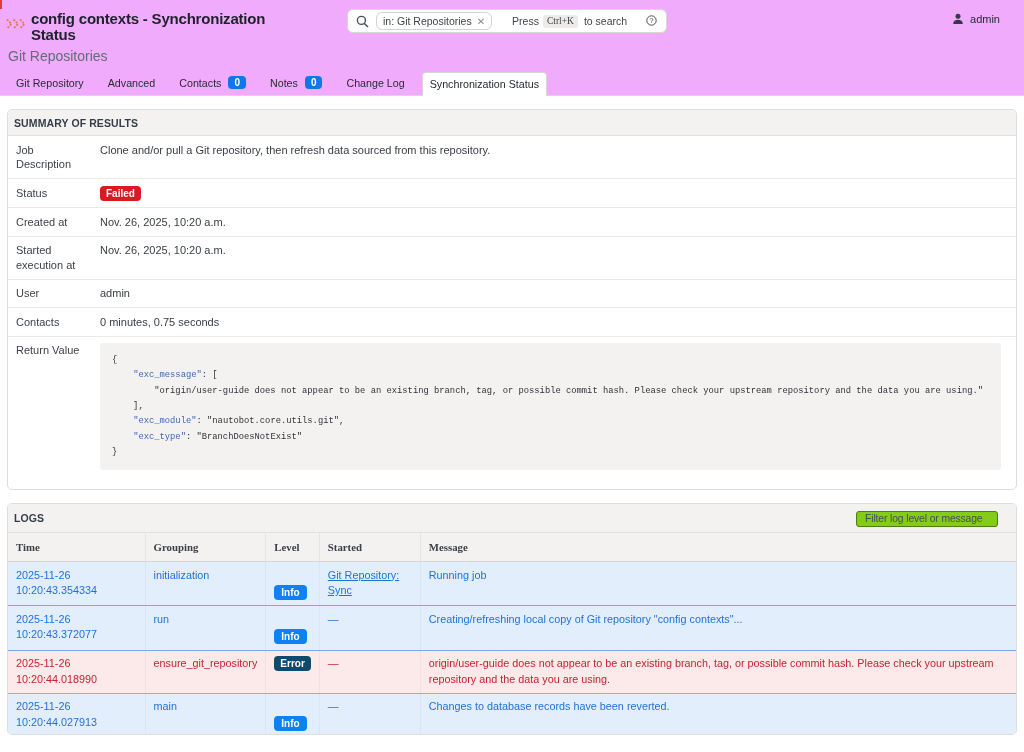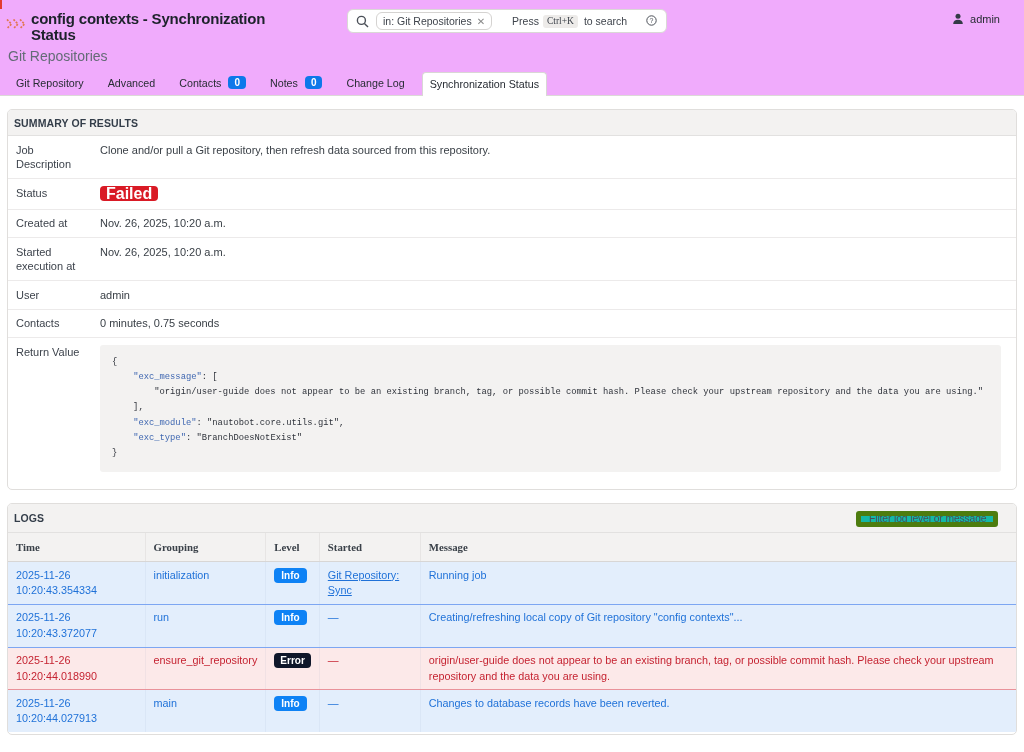--- a/index.html
+++ b/index.html
@@ -22,43 +22,43 @@
 .tabbar-line { position:absolute; left:0; top:94.5px; width:1024px; height:1px; background:#dbd9d7; }
 .tab { display:inline-block; vertical-align:top; padding:0 12px; font-size:10.7px; color:#272c33; line-height:23px; height:23px; }
 .tab .tbadge { display:inline-block; background:#0d78ea; color:#fff; font-size:10px; font-weight:bold; border-radius:4px; padding:0 6px; height:13px; line-height:13px; margin-left:4px; position:relative; top:-1px; }
 .tab.active { background:#fff; border:1px solid #d9d7d5; border-bottom:none; border-radius:4px 4px 0 0; position:relative; z-index:3; height:24px; margin-left:5px; padding:0 7px; }
 .panel { position:absolute; left:7px; width:1010px; background:#fff; border:1px solid #e0dedc; border-radius:5px; overflow:hidden; }
 #panel1 { top:109px; height:381px; }
 #panel2 { top:503px; height:232px; }
 .pstrip { background:#f3f2f1; border-bottom:1px solid #e2e1e0; font-size:10.5px; font-weight:bold; color:#333d49; padding-left:6px; letter-spacing:0.1px; }
 #panel1 .pstrip { height:26px; line-height:26px; }
 #panel2 .pstrip { height:29px; line-height:29px; position:relative; }
-.filterinput { position:absolute; right:18px; top:6.5px; width:142px; height:16px; border:5px solid #4d7c0f; border-radius:3px; background:#14b8a6; font-size:10.3px; color:#474d56; font-weight:normal; line-height:14px; padding-left:8px; letter-spacing:-0.1px; }
+.filterinput { position:absolute; right:18px; top:6.5px; width:142px; height:16px; border:1px solid #4d7c0f; border-radius:3px; background:#84cc16; font-size:10.3px; color:#474d56; font-weight:normal; line-height:14px; padding-left:8px; letter-spacing:-0.1px; }
 table.sumtab { width:100%; border-collapse:collapse; font-size:11px; color:#3a4047; }
 table.sumtab th { width:84px; text-align:left; font-weight:normal; color:#3d434c; padding:6.5px 10px 6.5px 8px; vertical-align:top; line-height:14.5px; }
 table.sumtab td { padding:6.5px 8px 6.5px 8px; vertical-align:top; line-height:14.5px; }
 table.sumtab tr + tr th, table.sumtab tr + tr td { border-top:1px solid #eceaea; }
-.badge-failed { display:inline-block; background:#d91a25; color:#fff; font-weight:bold; font-size:16px; padding:0 6px; height:15px; line-height:15px; border-radius:4px; }
+.badge-failed { display:inline-block; background:#d91a25; color:#fff; font-weight:bold; font-size:10px; padding:0 6px; height:15px; line-height:15px; border-radius:4px; }
 pre.code { background:#f3f2f1; border-radius:3px; padding:10px 12px; margin-bottom:12px; margin-right:7px; font-family:"Liberation Mono", monospace; font-size:8.8px; line-height:15.33px; color:#2f333b; }
 pre.code .k { color:#3f67b1; }
 table.logtab { width:100%; border-collapse:collapse; font-size:10.8px; }
 table.logtab th { text-align:left; font-weight:bold; color:#3a4149; background:#f3f2f1; padding:7px 8px; line-height:14px; border-bottom:1px solid #d8d6d5; border-right:1px solid #e7e5e4;font-family:Liberation Serif, serif; }
 table.logtab th:last-child { border-right:none; }
 table.logtab td { border-right:1px solid rgba(100,130,170,0.07); }
 table.logtab td:last-child { border-right:none; }
 table.logtab td { padding:5.5px 8px; vertical-align:top; line-height:15.4px; }
 table.logtab col.c1 { width:137px; } table.logtab col.c2 { width:119px; }
 table.logtab col.c3 { width:51px; } table.logtab col.c4 { width:101px; }
 tr.lrow-b { background:#e3eefc; }
 tr.lrow-b td { border-bottom:1px solid #7da6f2; color:#1f71d8; }
 tr.lrow-r { background:#fce9e9; }
 tr.lrow-r td { border-bottom:1px solid #e9929a; color:#c52331; }
 tr.lrow-b:last-child td { border-bottom:none; }
-.badge-info { display:inline-block; background:#0e82f5; color:#fff; font-weight:bold; font-size:10px; padding:0 7px; height:15px; line-height:15px; border-radius:4px; }
-.badge-error { display:inline-block; background:#0f172a; color:#fff; font-weight:bold; font-size:10px; padding:0 6px; height:15px; line-height:15px; border-radius:4px; }
+.badge-info { display:inline-block; background:#0e82f5; color:#fff; font-weight:bold; font-size:10px; padding:0 7px; height:15px; line-height:15px; border-radius:4px;margin-top:17px; }
+.badge-error { display:inline-block; background:#0c4a6e; color:#fff; font-weight:bold; font-size:10px; padding:0 6px; height:15px; line-height:15px; border-radius:4px; }
 a.bl { color:#1f71d8; text-decoration:underline; }
 </style>
 </head>
 <body>
 <div class="topbar">
   <div class="redbar"></div>
   <div class="chev"><svg width="21" height="10" viewBox="0 0 21 10">
         <g fill="none" stroke="#e0764f" stroke-width="1.7" stroke-dasharray="2,1.3">
           <path d="M1 0.5 L5.5 5 L1 9.5"></path>
           <path d="M7.5 0.5 L12 5 L7.5 9.5"></path>

